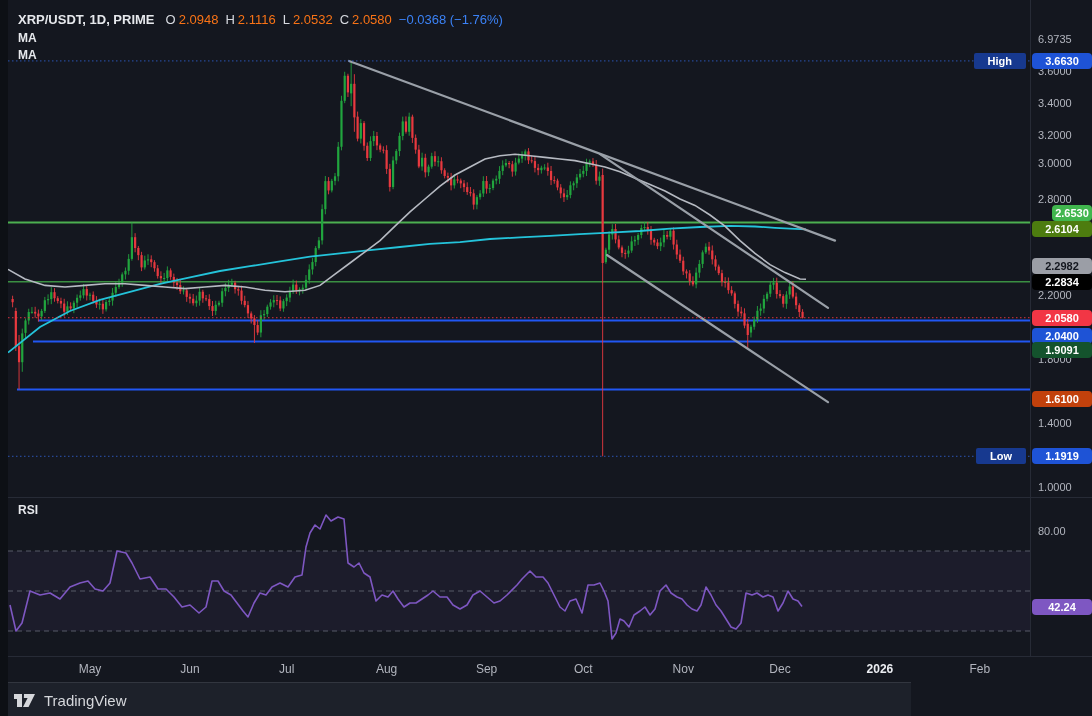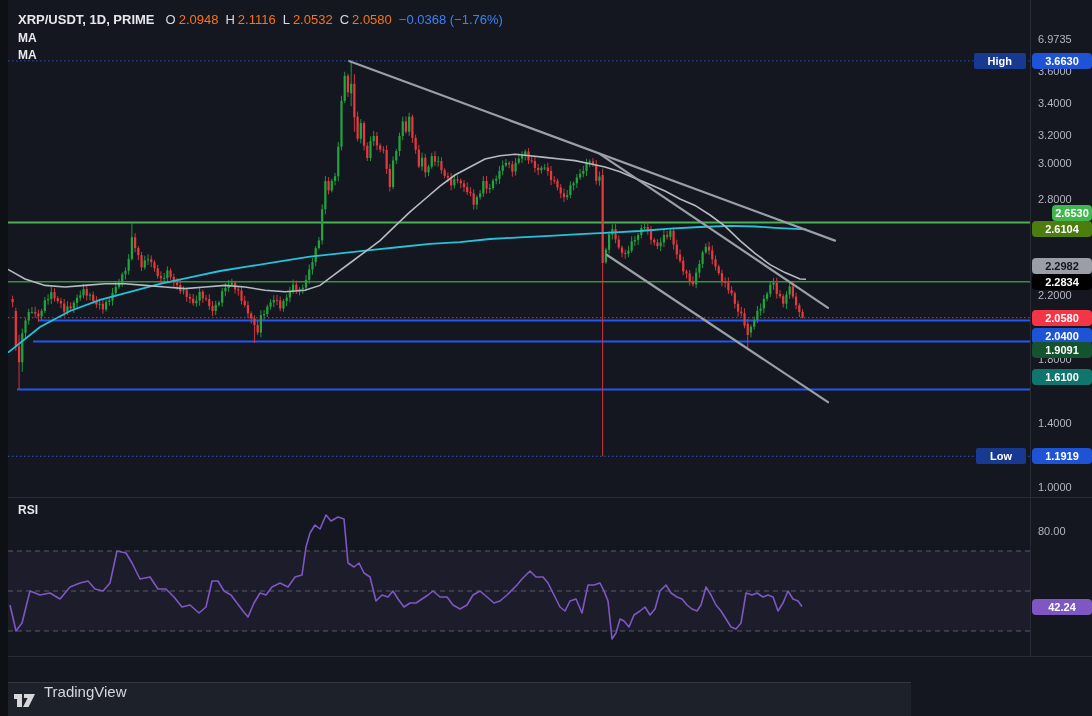--- a/index.html
+++ b/index.html
@@ -17,21 +17,21 @@
   .axis-col{position:absolute;left:1030px;top:0;width:62px;height:656px;background:#14171f;border-left:1px solid #272b36;z-index:3;}
   .tick{position:absolute;left:7px;font-size:11px;color:#b2b5be;line-height:13px;}
   .badge{position:absolute;left:1px;right:1px;height:16px;border-radius:4px;font-size:11px;font-weight:700;
          color:#fff;display:flex;align-items:center;justify-content:center;z-index:2;}
   .marker{position:absolute;height:16px;border-radius:2px;font-size:11px;font-weight:700;color:#fff;
           display:flex;align-items:center;justify-content:center;padding:0 14px;z-index:5;}
   .sep{position:absolute;left:0;width:1092px;height:1px;background:#272b36;z-index:4;}
   .time-axis{position:absolute;left:0;top:657px;width:1092px;height:25px;background:#14171f;z-index:3;}
   .t-tick{position:absolute;top:5px;transform:translateX(-50%);font-size:12px;color:#b2b5be;}
   .t-tick.year{color:#eceef2;font-weight:700;}
-  .bottom-bar{position:absolute;left:0;top:682px;width:911px;height:34px;background:#1d212a;border-top:1px solid #32363f;z-index:5;display:flex;}
+  .bottom-bar{position:absolute;left:0;top:682px;width:911px;height:34px;background:#1d212a;border-top:1px solid #32363f;z-index:5;display:flex;align-items:center;}
   .brand{color:#d5d7db;font-size:15px;font-weight:500;margin-left:8px;}
   .logo{margin-left:14px;display:flex;align-items:center;}
 </style>
 </head>
 <body>
 
 <div class="screen">
 
   <svg id="chart-svg" width="1030" height="656" viewBox="0 0 1030 656">
     <g id="g-band">
@@ -588,30 +588,42 @@
       <div class="tick" style="top: 417px;">1.4000</div>
       <div class="tick" style="top: 481px;">1.0000</div>
       <div class="badge" style="top: 52.92px; background: rgb(30, 83, 214);">3.6630</div>
       <div class="badge" style="top: 205px; background: rgb(65, 182, 78); margin-left: 20px;">2.6530</div>
       <div class="badge" style="top: 221.336px; background: #4d7c0f;">2.6104</div>
       <div class="badge" style="top: 258px; background: rgb(155, 158, 166); color: rgb(20, 23, 31);">2.2982</div>
       <div class="badge" style="top: 273.656px; background: #000000;">2.2834</div>
       <div class="badge" style="top: 309.72px; background: rgb(242, 54, 69);">2.0580</div>
       <div class="badge" style="top: 328px; background: rgb(30, 83, 214);">2.0400</div>
       <div class="badge" style="top: 342px; background: #14532d;">1.9091</div>
-      <div class="badge" style="top: 369px; background: #0f766e;">1.6100</div>
+      <div class="badge" style="top: 391px; background: #c2410c;">1.6100</div>
       <div class="badge" style="top: 448.296px; background: rgb(30, 83, 214);">1.1919</div>
       <div class="tick" style="top: 525px;">80.00</div>
       <div class="tick" style="top: 599px;">60.00</div>
       <div class="badge" style="top: 598.52px; background: rgb(126, 87, 194);">42.24</div>
     </div>
 
   <div class="sep" style="top:497px"></div>
   <div class="sep" style="top:656px"></div>
 
+  <div class="time-axis" id="time-axis">
+      <div class="t-tick" style="left: 89.9832px;">May</div>
+      <div class="t-tick" style="left: 189.936px;">Jun</div>
+      <div class="t-tick" style="left: 286.666px;">Jul</div>
+      <div class="t-tick" style="left: 386.619px;">Aug</div>
+      <div class="t-tick" style="left: 486.572px;">Sep</div>
+      <div class="t-tick" style="left: 583.301px;">Oct</div>
+      <div class="t-tick" style="left: 683.254px;">Nov</div>
+      <div class="t-tick" style="left: 779.983px;">Dec</div>
+      <div class="t-tick year" style="left: 879.937px;">2026</div>
+      <div class="t-tick" style="left: 979.89px;">Feb</div>
+    </div>
 
   <div class="bottom-bar">
     <span class="logo">
       <svg width="22" height="15" viewBox="0 0 22 15">
         <path fill="#d5d7db" d="M0,1 h8 v13 h-5 v-8 h-3 z"></path>
         <path fill="#d5d7db" d="M10,1 h11 l-6.5,13 h-5.5 l4.6,-9 h-3.7 z"></path>
       </svg>
     </span>
     <span class="brand">TradingView</span>
   </div>

